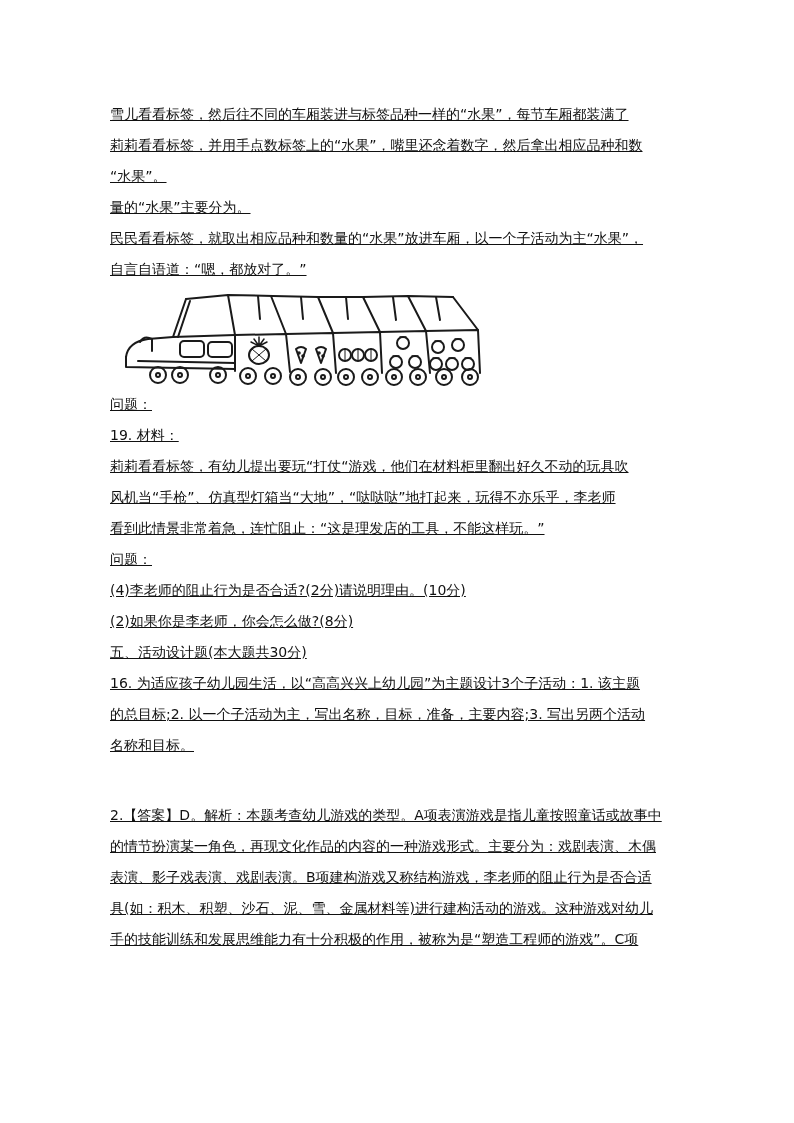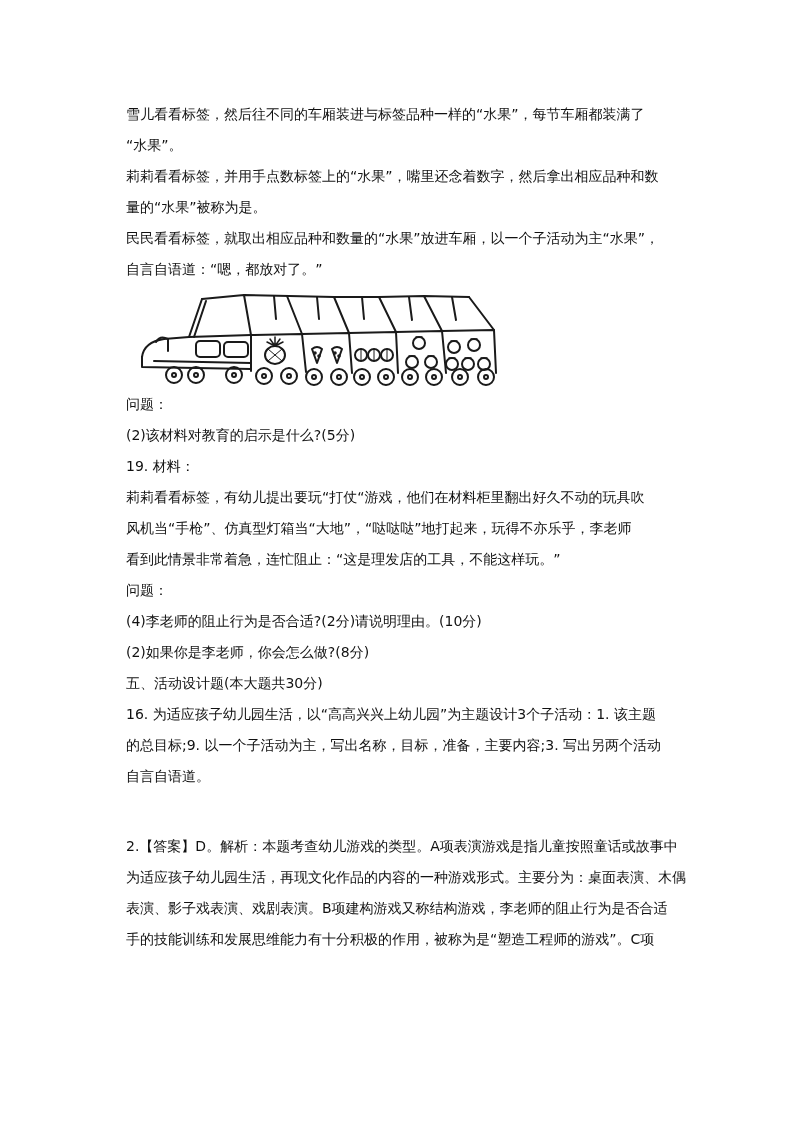--- a/index.html
+++ b/index.html
@@ -10,23 +10,24 @@
     body {
       width: 794px;
       height: 1123px;
       position: relative;
       overflow: hidden;
       font-family: "DejaVu Sans", sans-serif;
       color: #111111;
     }
     .page {
       position: absolute;
-      left: 126px;
+      left: 110px;
       top: 99px;
       width: 570px;
+      text-decoration: underline;
     }
     .line {
       font-size: 14px;
       line-height: 31px;
       height: 31px;
       white-space: nowrap;
       letter-spacing: 0px;
     }
     .illus {
       width: 370px;
@@ -38,23 +39,23 @@
       height: 39px;
     }
   </style>
 </head>
 <body>
 
 <div class="page">
 
   <div>
     <div class="line">雪儿看看标签，然后往不同的车厢装进与标签品种一样的“水果”，每节车厢都装满了</div>
+    <div class="line">莉莉看看标签，并用手点数标签上的“水果”，嘴里还念着数字，然后拿出相应品种和数</div>
     <div class="line">“水果”。</div>
-    <div class="line">莉莉看看标签，并用手点数标签上的“水果”，嘴里还念着数字，然后拿出相应品种和数</div>
-    <div class="line">量的“水果”被称为是。</div>
+    <div class="line">量的“水果”主要分为。</div>
     <div class="line">民民看看标签，就取出相应品种和数量的“水果”放进车厢，以一个子活动为主“水果”，</div>
     <div class="line">自言自语道：“嗯，都放对了。”</div>
   </div>
 
   <svg class="illus" viewBox="0 0 370 100" fill="none" stroke="#1a1a1a" stroke-width="2" stroke-linecap="round" stroke-linejoin="round">
 
     <path d="M68 12 L110 8 L155 9 L200 10 L245 10 L290 9 L335 10"></path>
 
     <path d="M55 50 L68 12"></path>
     <path d="M8 70 Q10 55 30 52 L55 50 L117 48"></path>
@@ -146,43 +147,43 @@
         <circle cx="300" cy="90" r="2"></circle>
       <circle cx="326" cy="90" r="8"></circle>
         <circle cx="326" cy="90" r="2"></circle>
       <circle cx="352" cy="90" r="8"></circle>
         <circle cx="352" cy="90" r="2"></circle>
     </g>
   </svg>
 
   <div>
     <div class="line">问题：</div>
-    <div class="line">(2)该材料对教育的启示是什么?(5分)</div>
   </div>
 
   <div>
     <div class="line">19. 材料：</div>
     <div class="line">莉莉看看标签，有幼儿提出要玩“打仗“游戏，他们在材料柜里翻出好久不动的玩具吹</div>
     <div class="line">风机当“手枪”、仿真型灯箱当“大地”，“哒哒哒”地打起来，玩得不亦乐乎，李老师</div>
     <div class="line">看到此情景非常着急，连忙阻止：“这是理发店的工具，不能这样玩。”</div>
     <div class="line">问题：</div>
     <div class="line">(4)李老师的阻止行为是否合适?(2分)请说明理由。(10分)</div>
     <div class="line">(2)如果你是李老师，你会怎么做?(8分)</div>
   </div>
 
   <div class="line">五、活动设计题(本大题共30分)</div>
 
   <div>
     <div class="line">16. 为适应孩子幼儿园生活，以“高高兴兴上幼儿园”为主题设计3个子活动：1. 该主题</div>
-    <div class="line">的总目标;9. 以一个子活动为主，写出名称，目标，准备，主要内容;3. 写出另两个活动</div>
-    <div class="line">自言自语道。</div>
+    <div class="line">的总目标;2. 以一个子活动为主，写出名称，目标，准备，主要内容;3. 写出另两个活动</div>
+    <div class="line">名称和目标。</div>
   </div>
 
   <div class="gap"></div>
 
   <div>
     <div class="line">2.【答案】D。解析：本题考查幼儿游戏的类型。A项表演游戏是指儿童按照童话或故事中</div>
-    <div class="line">为适应孩子幼儿园生活，再现文化作品的内容的一种游戏形式。主要分为：桌面表演、木偶</div>
+    <div class="line">的情节扮演某一角色，再现文化作品的内容的一种游戏形式。主要分为：戏剧表演、木偶</div>
     <div class="line">表演、影子戏表演、戏剧表演。B项建构游戏又称结构游戏，李老师的阻止行为是否合适</div>
+    <div class="line">具(如：积木、积塑、沙石、泥、雪、金属材料等)进行建构活动的游戏。这种游戏对幼儿</div>
     <div class="line">手的技能训练和发展思维能力有十分积极的作用，被称为是“塑造工程师的游戏”。C项</div>
   </div>
 
 </div>
 
 </body></html>

